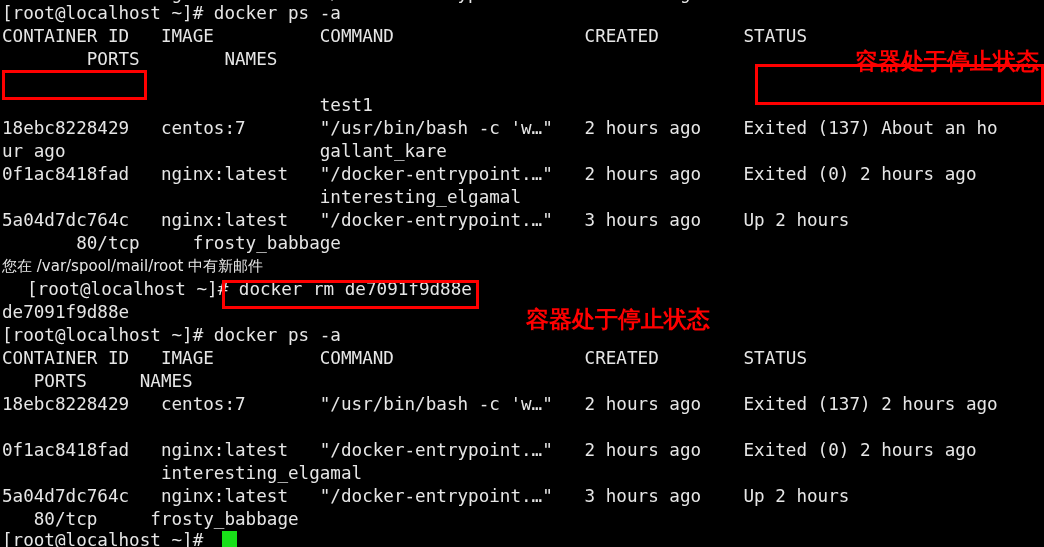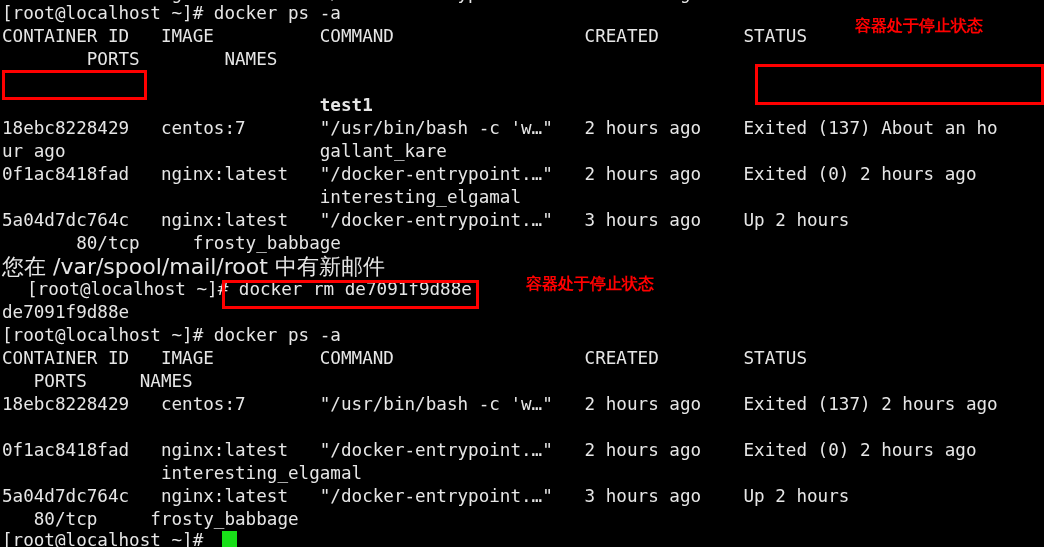--- a/index.html
+++ b/index.html
@@ -36,32 +36,33 @@
     font-size: 17.6px;
     letter-spacing: 0px;
     color: #e6e6e6;
     white-space: pre;
     padding-left: 2px;
     box-sizing: border-box;
   }
 
   .row.cjk {
     font-family: "DejaVu Sans", "Liberation Sans", sans-serif;
-    font-size: 22px;
+    font-size: 15px;
   }
 
   
   .annotation {
     position: absolute;
     color: #ff0000;
     font-family: "DejaVu Sans", "Liberation Sans", sans-serif;
-    font-size: 16px;
+    font-size: 23px;
     font-weight: 700;
     line-height: 23px;
     white-space: pre;
+    margin-top: 36px;
   }
 
   
   .redbox {
     position: absolute;
     border: 3px solid #ff0000;
     box-sizing: border-box;
     background: transparent;
     pointer-events: none;
   }
@@ -94,21 +95,21 @@
 </head>
 <body>
 
 <div id="terminal">
 
   <div class="sliver">5a04d7dc764c   nginx:latest   "/docker-entrypoint.…"   3 hours ago</div>
 
   <div class="row" style="top:2px;">[root@localhost ~]# docker ps -a</div>
   <div class="row" style="top:25px;">CONTAINER ID   IMAGE          COMMAND                  CREATED        STATUS</div>
   <div class="row" style="top:48px;">        PORTS        NAMES</div>
-  <div class="row" style="top:94px;font-weight:bold;">                              test1</div>
+  <div class="row" style="top:94px;">                              test1</div>
   <div class="row" style="top:117px;">18ebc8228429   centos:7       "/usr/bin/bash -c 'w…"   2 hours ago    Exited (137) About an ho</div>
   <div class="row" style="top:140px;">ur ago                        gallant_kare</div>
   <div class="row" style="top:163px;">0f1ac8418fad   nginx:latest   "/docker-entrypoint.…"   2 hours ago    Exited (0) 2 hours ago</div>
   <div class="row" style="top:186px;">                              interesting_elgamal</div>
   <div class="row" style="top:209px;">5a04d7dc764c   nginx:latest   "/docker-entrypoint.…"   3 hours ago    Up 2 hours</div>
   <div class="row" style="top:232px;">       80/tcp     frosty_babbage</div>
   <div class="row cjk" style="top:255px;">您在 /var/spool/mail/root 中有新邮件</div>
   <div class="row" style="top:278px;padding-left:27px;">[root@localhost ~]# docker rm de7091f9d88e</div>
   <div class="row" style="top:301px;">de7091f9d88e</div>
   <div class="row" style="top:324px;">[root@localhost ~]# docker ps -a</div>

